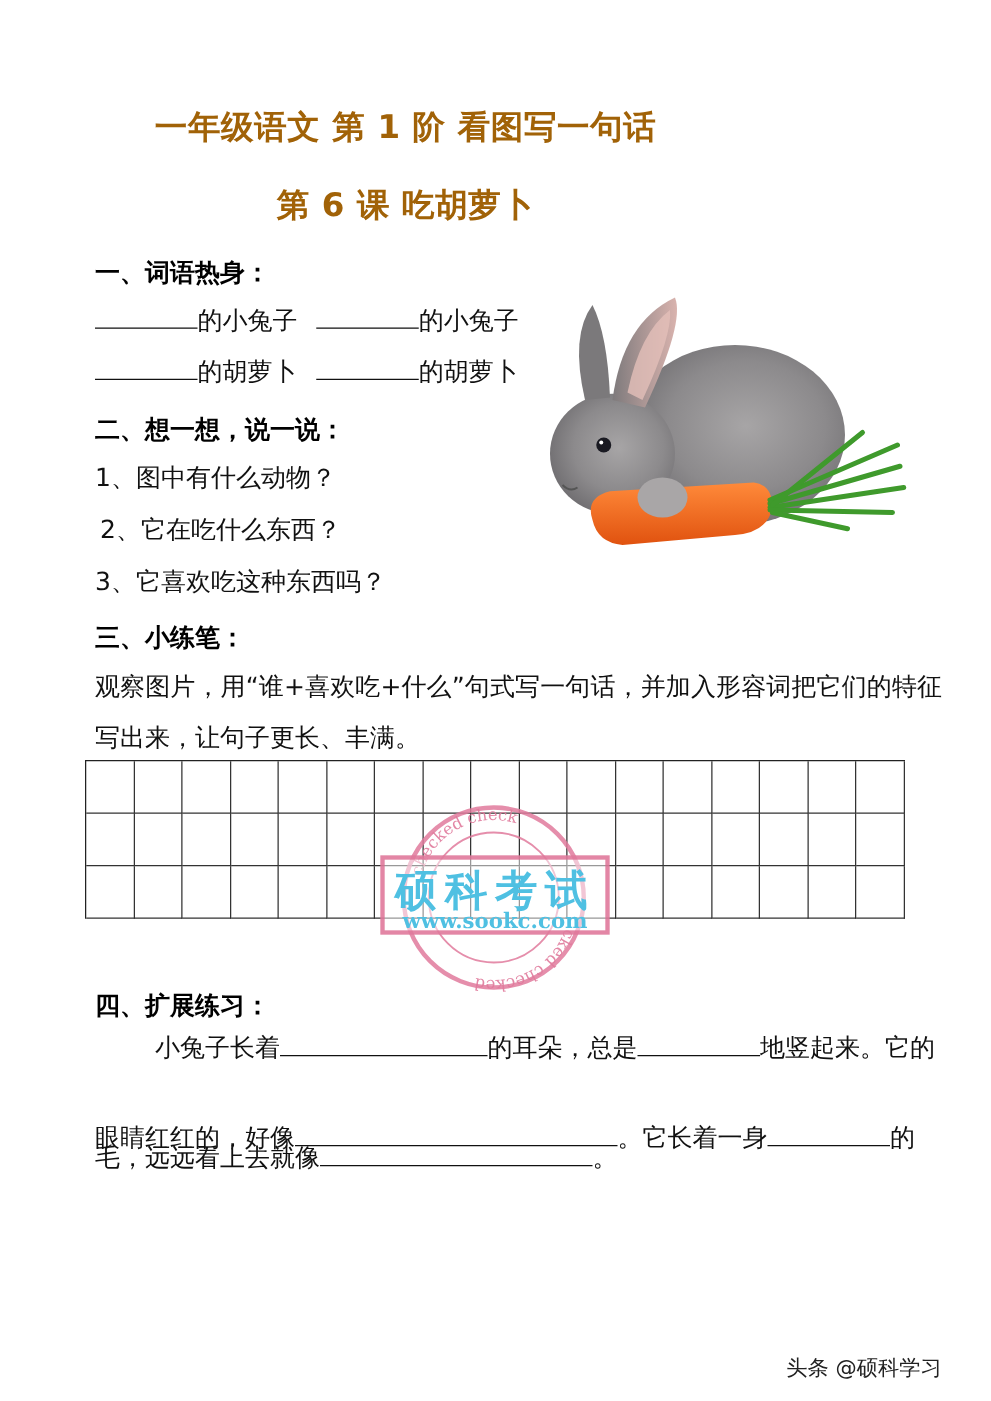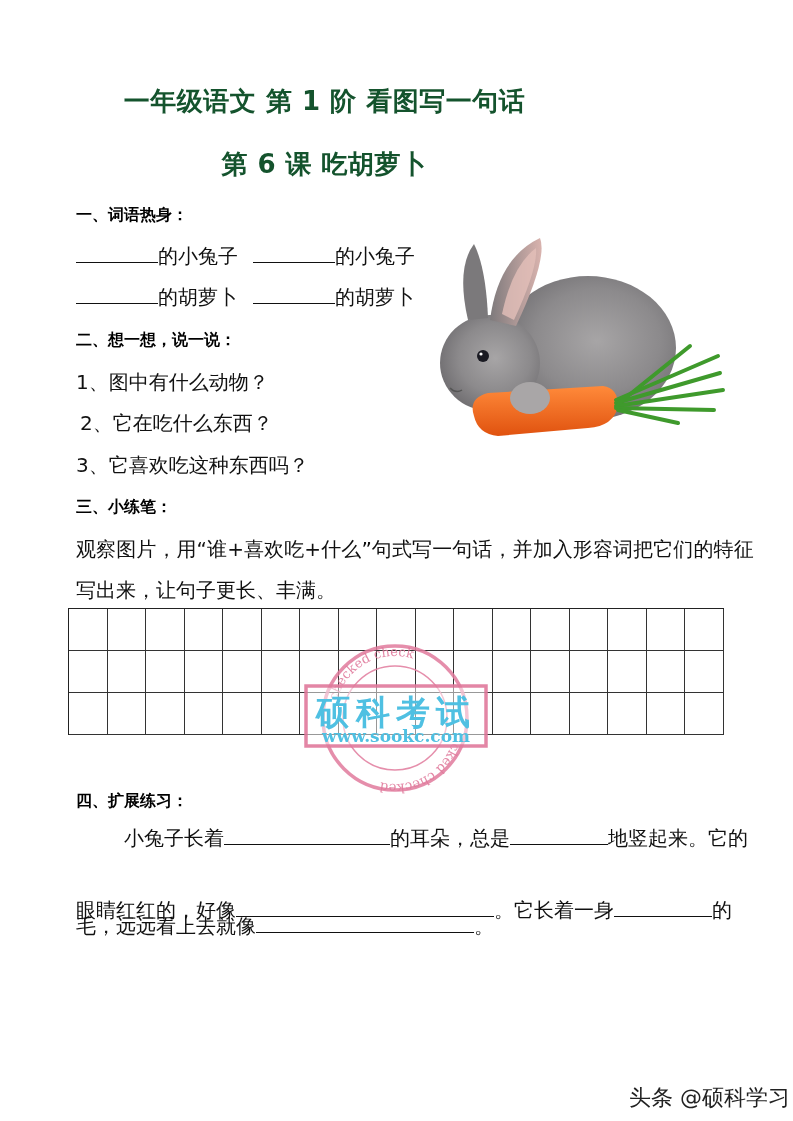--- a/index.html
+++ b/index.html
@@ -1,29 +1,29 @@
 <!DOCTYPE html>
 <html><head>
 <meta charset="utf-8">
 <style>
   html, body { margin:0; padding:0; background:#ffffff; }
   body { width:793px; height:1121px; position:relative; overflow:hidden;
          font-family:"DejaVu Sans","Liberation Sans",sans-serif; color:#111; }
   .abs { position:absolute; white-space:nowrap; }
-  .title { left:0; width:649px; text-align:center; font-weight:bold; font-size:26px; letter-spacing:0.5px; color:#14532d; }
-  .h { font-weight:bold; font-size:16px; color:#000; }
+  .title { left:0; width:649px; text-align:center; font-weight:bold; font-size:26px; letter-spacing:0.5px; color:#a16207; }
+  .h { font-weight:bold; font-size:20px; color:#000; }
   .t { font-size:20px; line-height:20px; }
   .blank { display:inline-block; border-bottom:1px solid #111; height:15px; vertical-align:baseline; }
   .grid { position:absolute; left:68px; top:608px; width:656px; height:127px; display:grid;
           grid-template-columns:repeat(17,1fr); grid-template-rows:repeat(3,1fr);
           border-top:1.5px solid #222; border-left:1.5px solid #222; box-sizing:border-box; }
   .cell { border-right:1.5px solid #333; border-bottom:1.5px solid #333; }
   .stamp { position:absolute; left:300px; top:636px; width:190px; height:160px; pointer-events:none; }
   .photo { position:absolute; left:428px; top:228px; width:300px; height:215px; }
-  .footer { position:absolute; left:629px; top:1083px; font-size:22px; color:#222; }
+  .footer { position:absolute; left:629px; top:1083px; font-size:17px; color:#222; }
 </style>
 </head>
 <body>
 
 <div class="abs title" style="top:84px;">一年级语文  第 1 阶  看图写一句话</div>
 <div class="abs title" style="top:147px;">第 6 课  吃胡萝卜</div>
 
 <div class="abs h" style="left:76px; top:205px;">一、词语热身：</div>
 
 <div class="abs t" style="left:76px; top:246px;">

